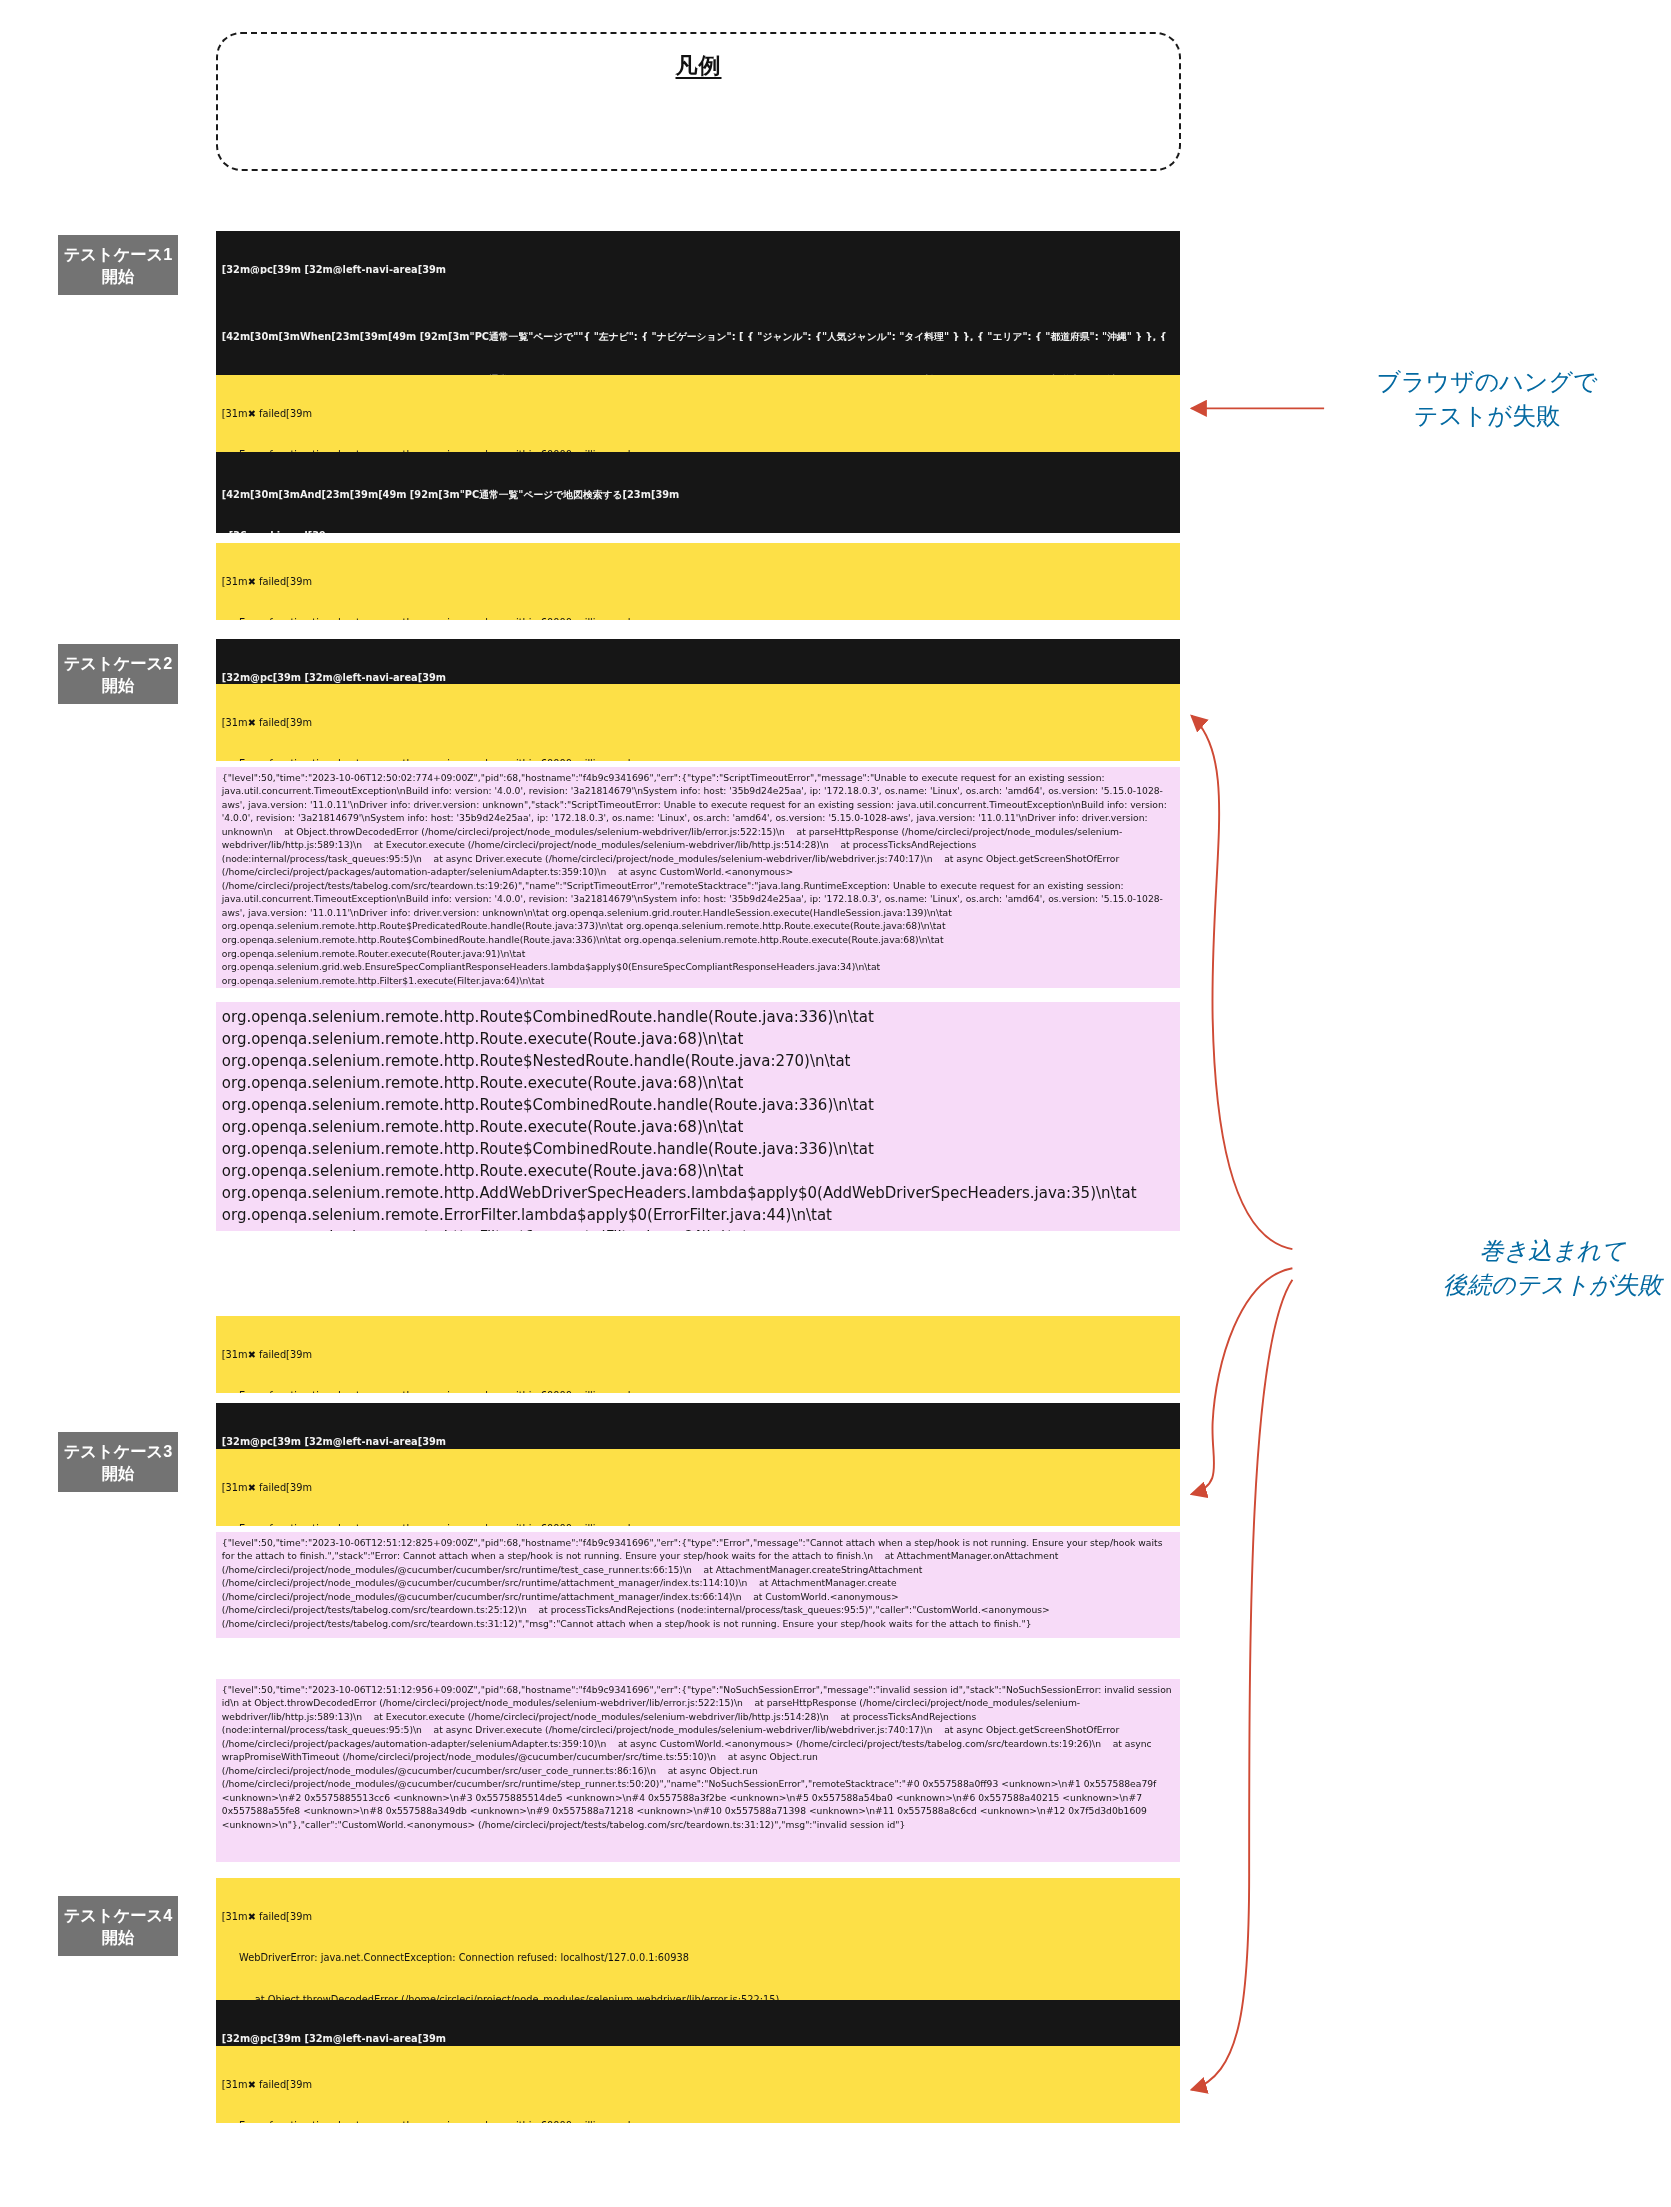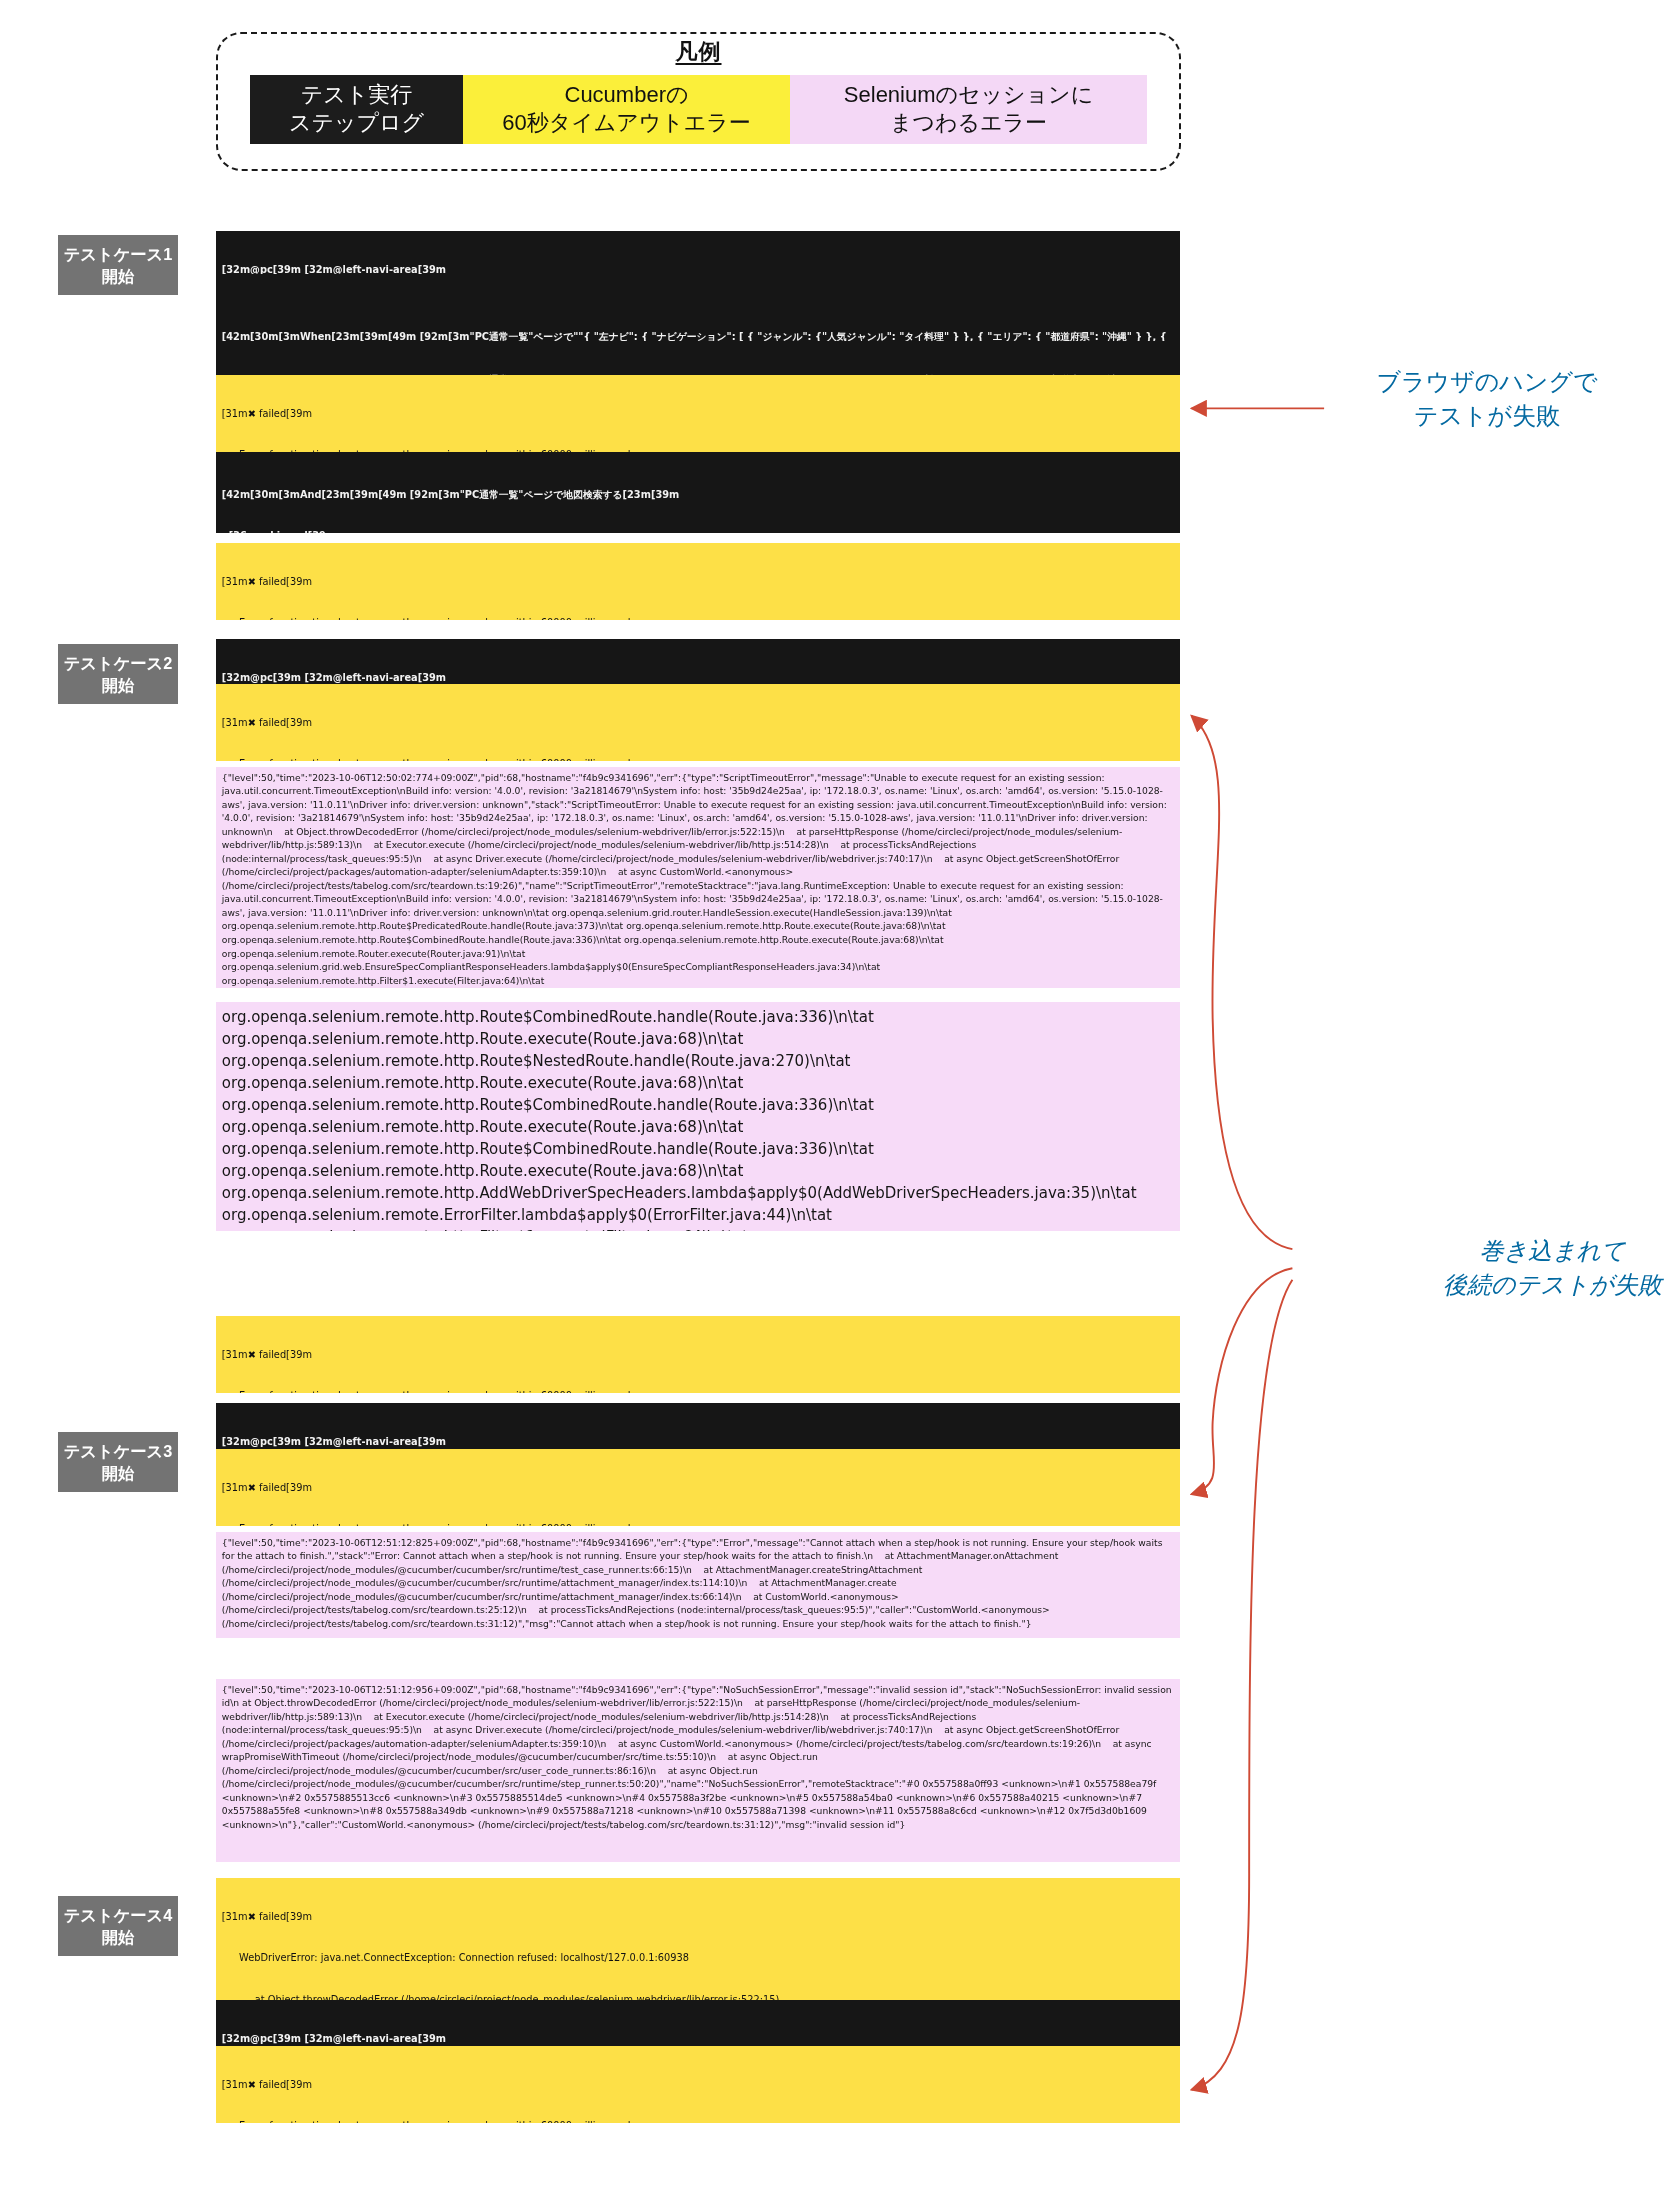--- a/index.html
+++ b/index.html
@@ -25,21 +25,21 @@
     height: 139px;
     border: 2.9px dashed #1a1a1a;
     border-radius: 25px;
     background: #fff;
   }
   .legend-title {
     text-align: center;
     font-size: 22px;
     font-weight: 700;
     letter-spacing: 1px;
-    margin-top: 3px;
+    margin-top: 17px;
     text-decoration: underline;
     text-underline-offset: 3.8px;
   }
   .legend-chips {
     display: flex;
     justify-content: center;
     align-items: stretch;
     margin-top: 7.7px;
     padding: 0 17.3px;
   }
@@ -117,34 +117,20 @@
     left: 0; top: 0;
     width: 1672px; height: 2208px;
     pointer-events: none;
   }
 </style>
 </head>
 <body>
 
 <div class="legend-wrap">
   <div class="legend-title">凡例</div>
-  <div class="legend-chips">
-    <div class="chip chip-black">
-      <span class="chip-line">テスト実行</span>
-      <span class="chip-line">ステップログ</span>
-    </div>
-    <div class="chip chip-yellow">
-      <span class="chip-line">Cucumberの</span>
-      <span class="chip-line">60秒タイムアウトエラー</span>
-    </div>
-    <div class="chip chip-pink">
-      <span class="chip-line">Seleniumのセッションに</span>
-      <span class="chip-line">まつわるエラー</span>
-    </div>
-  </div>
 </div>
 
 <div class="tc-badge" style="top:235px">
   <span>テストケース1</span>
   <span>開始</span>
 </div>
 <div class="tc-badge" style="top:644px">
   <span>テストケース2</span>
   <span>開始</span>
 </div>

